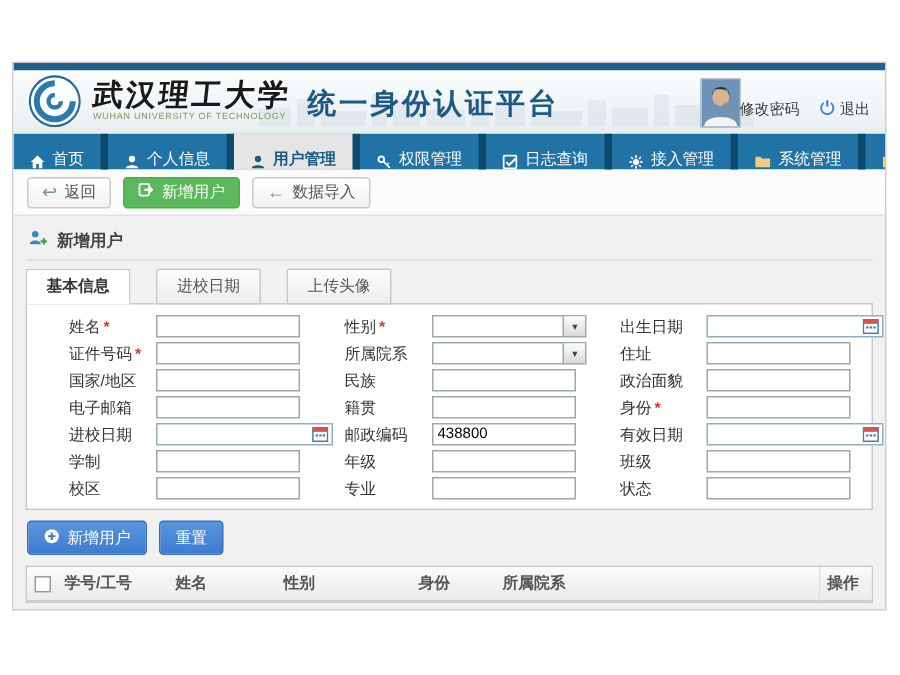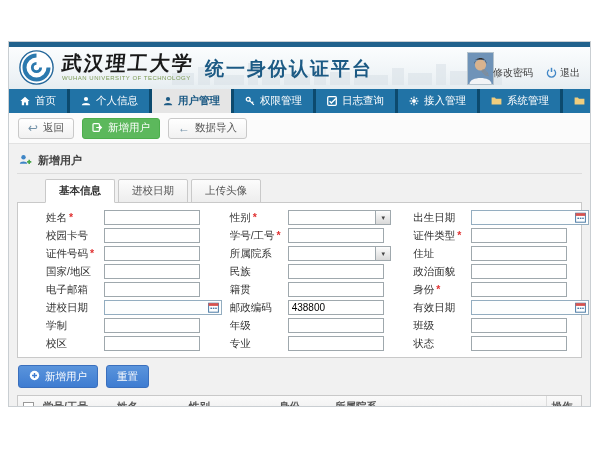--- a/index.html
+++ b/index.html
@@ -19,37 +19,37 @@
             color:#1c5a84;letter-spacing:2px;white-space:nowrap;}
   .skyline{position:absolute;right:88px;bottom:0;opacity:.55;}
   .avatar{position:absolute;right:96px;top:5px;width:27px;height:33px;border:1px solid #b5c3cd;
           box-sizing:border-box;overflow:hidden;background:#6f93b8;}
   .hdr-links{position:absolute;right:10px;bottom:9px;display:flex;gap:13px;align-items:center;
              font-size:10px;color:#3c3c3c;}
   .hdr-link{display:inline-flex;align-items:center;gap:3px;cursor:pointer;}
   .pencil{color:#8a8a8a;font-size:11px;line-height:1;}
   
   .nav{height:24px;background:#2173a6;display:flex;font-size:10.5px;}
-  .nav-item{display:flex;align-items:center;gap:5px;padding:0 11px;color:#fff;
-            border-right:3px solid #0c4a6e;cursor:pointer;white-space:nowrap;}
+  .nav-item{display:flex;align-items:flex-end;gap:5px;padding:0 11px;color:#fff;
+            border-right:5px solid #0c4a6e;cursor:pointer;white-space:nowrap;}
   .nav-item.active{background:#e5e5e5;color:#1c5a84;font-weight:bold;}
   .nav-item svg{display:block;}
   
   .toolbar{height:31px;background:#fbfbfb;border-bottom:1px solid #e2e2e2;display:flex;
            align-items:center;gap:8px;padding:0 9px;box-sizing:border-box;}
   .btn{display:inline-flex;align-items:center;gap:5px;height:21px;padding:0 9px;font-size:10.5px;
        border-radius:3px;box-sizing:border-box;cursor:pointer;white-space:nowrap;}
   .btn-light{background:linear-gradient(#ffffff,#f1f1f1);border:1px solid #c9c9c9;color:#555;}
   .btn-green{background:#5cb85c;border:1px solid #4cae4c;color:#fff;}
   .arrow-ic{color:#7291a8;font-size:12px;line-height:1;}
   
   .main{background:#f1f1f1;height:264px;padding:3px 8px;box-sizing:border-box;}
   .section-title{display:flex;align-items:center;gap:6px;font-size:11px;font-weight:bold;color:#444;
                  padding:6px 2px 5px;border-bottom:1px solid #ddd;}
-  .tabstrip{display:flex;gap:3px;margin-top:5px;position:relative;z-index:2;padding-left:0;margin-left:28px;}
+  .tabstrip{display:flex;gap:17px;margin-top:5px;position:relative;z-index:2;padding-left:0;}
   .tab{padding:4px 13px;font-size:10.5px;color:#555;background:linear-gradient(#fcfcfc,#ededed);
        border:1px solid #c9c9c9;border-radius:2px 2px 0 0;cursor:pointer;white-space:nowrap;}
   .tab.active{background:#fff;border-bottom:1px solid #fff;font-weight:bold;color:#333;}
   .panel{background:#fff;border:1px solid #c9c9c9;margin-top:-1px;padding:7px 6px 3px;}
   .frow{display:flex;margin-bottom:3px;}
   .fcell{flex:1;display:flex;align-items:center;min-width:0;margin-left:20px;}
   .flabel{width:58px;font-size:10.5px;color:#333;flex:none;padding-left:2px;white-space:nowrap;}
   .req{color:#e03131;margin-left:2px;font-weight:bold;}
   input.txt{width:96px;height:15px;box-sizing:border-box;border:1px solid #9fa8ad;font-size:10px;
             padding:0 3px;font-family:inherit;background:#fff;}
@@ -271,34 +271,20 @@
                     <rect x="2.4" y="5.6" width="1.6" height="1.4" fill="#4a7ba6"></rect>
                     <rect x="4.8" y="5.6" width="1.6" height="1.4" fill="#4a7ba6"></rect>
                     <rect x="7.2" y="5.6" width="1.6" height="1.4" fill="#4a7ba6"></rect>
                   </svg>
                 </span>
               </div>
             </div>
           </div>
           <div class="frow">
             <div class="fcell">
-              <span class="flabel">校园卡号</span>
-              <input class="txt" type="text" style="">
-            </div>
-            <div class="fcell">
-              <span class="flabel">学号/工号<span class="req">*</span></span>
-              <input class="txt" type="text" style="">
-            </div>
-            <div class="fcell">
-              <span class="flabel">证件类型<span class="req">*</span></span>
-              <input class="txt" type="text" style="">
-            </div>
-          </div>
-          <div class="frow">
-            <div class="fcell">
               <span class="flabel">证件号码<span class="req">*</span></span>
               <input class="txt" type="text" style="">
             </div>
             <div class="fcell">
               <span class="flabel">所属院系</span>
               <div class="sel">
                 <div class="sel-box"></div>
                 <div class="sel-btn">▾</div>
               </div>
             </div>

